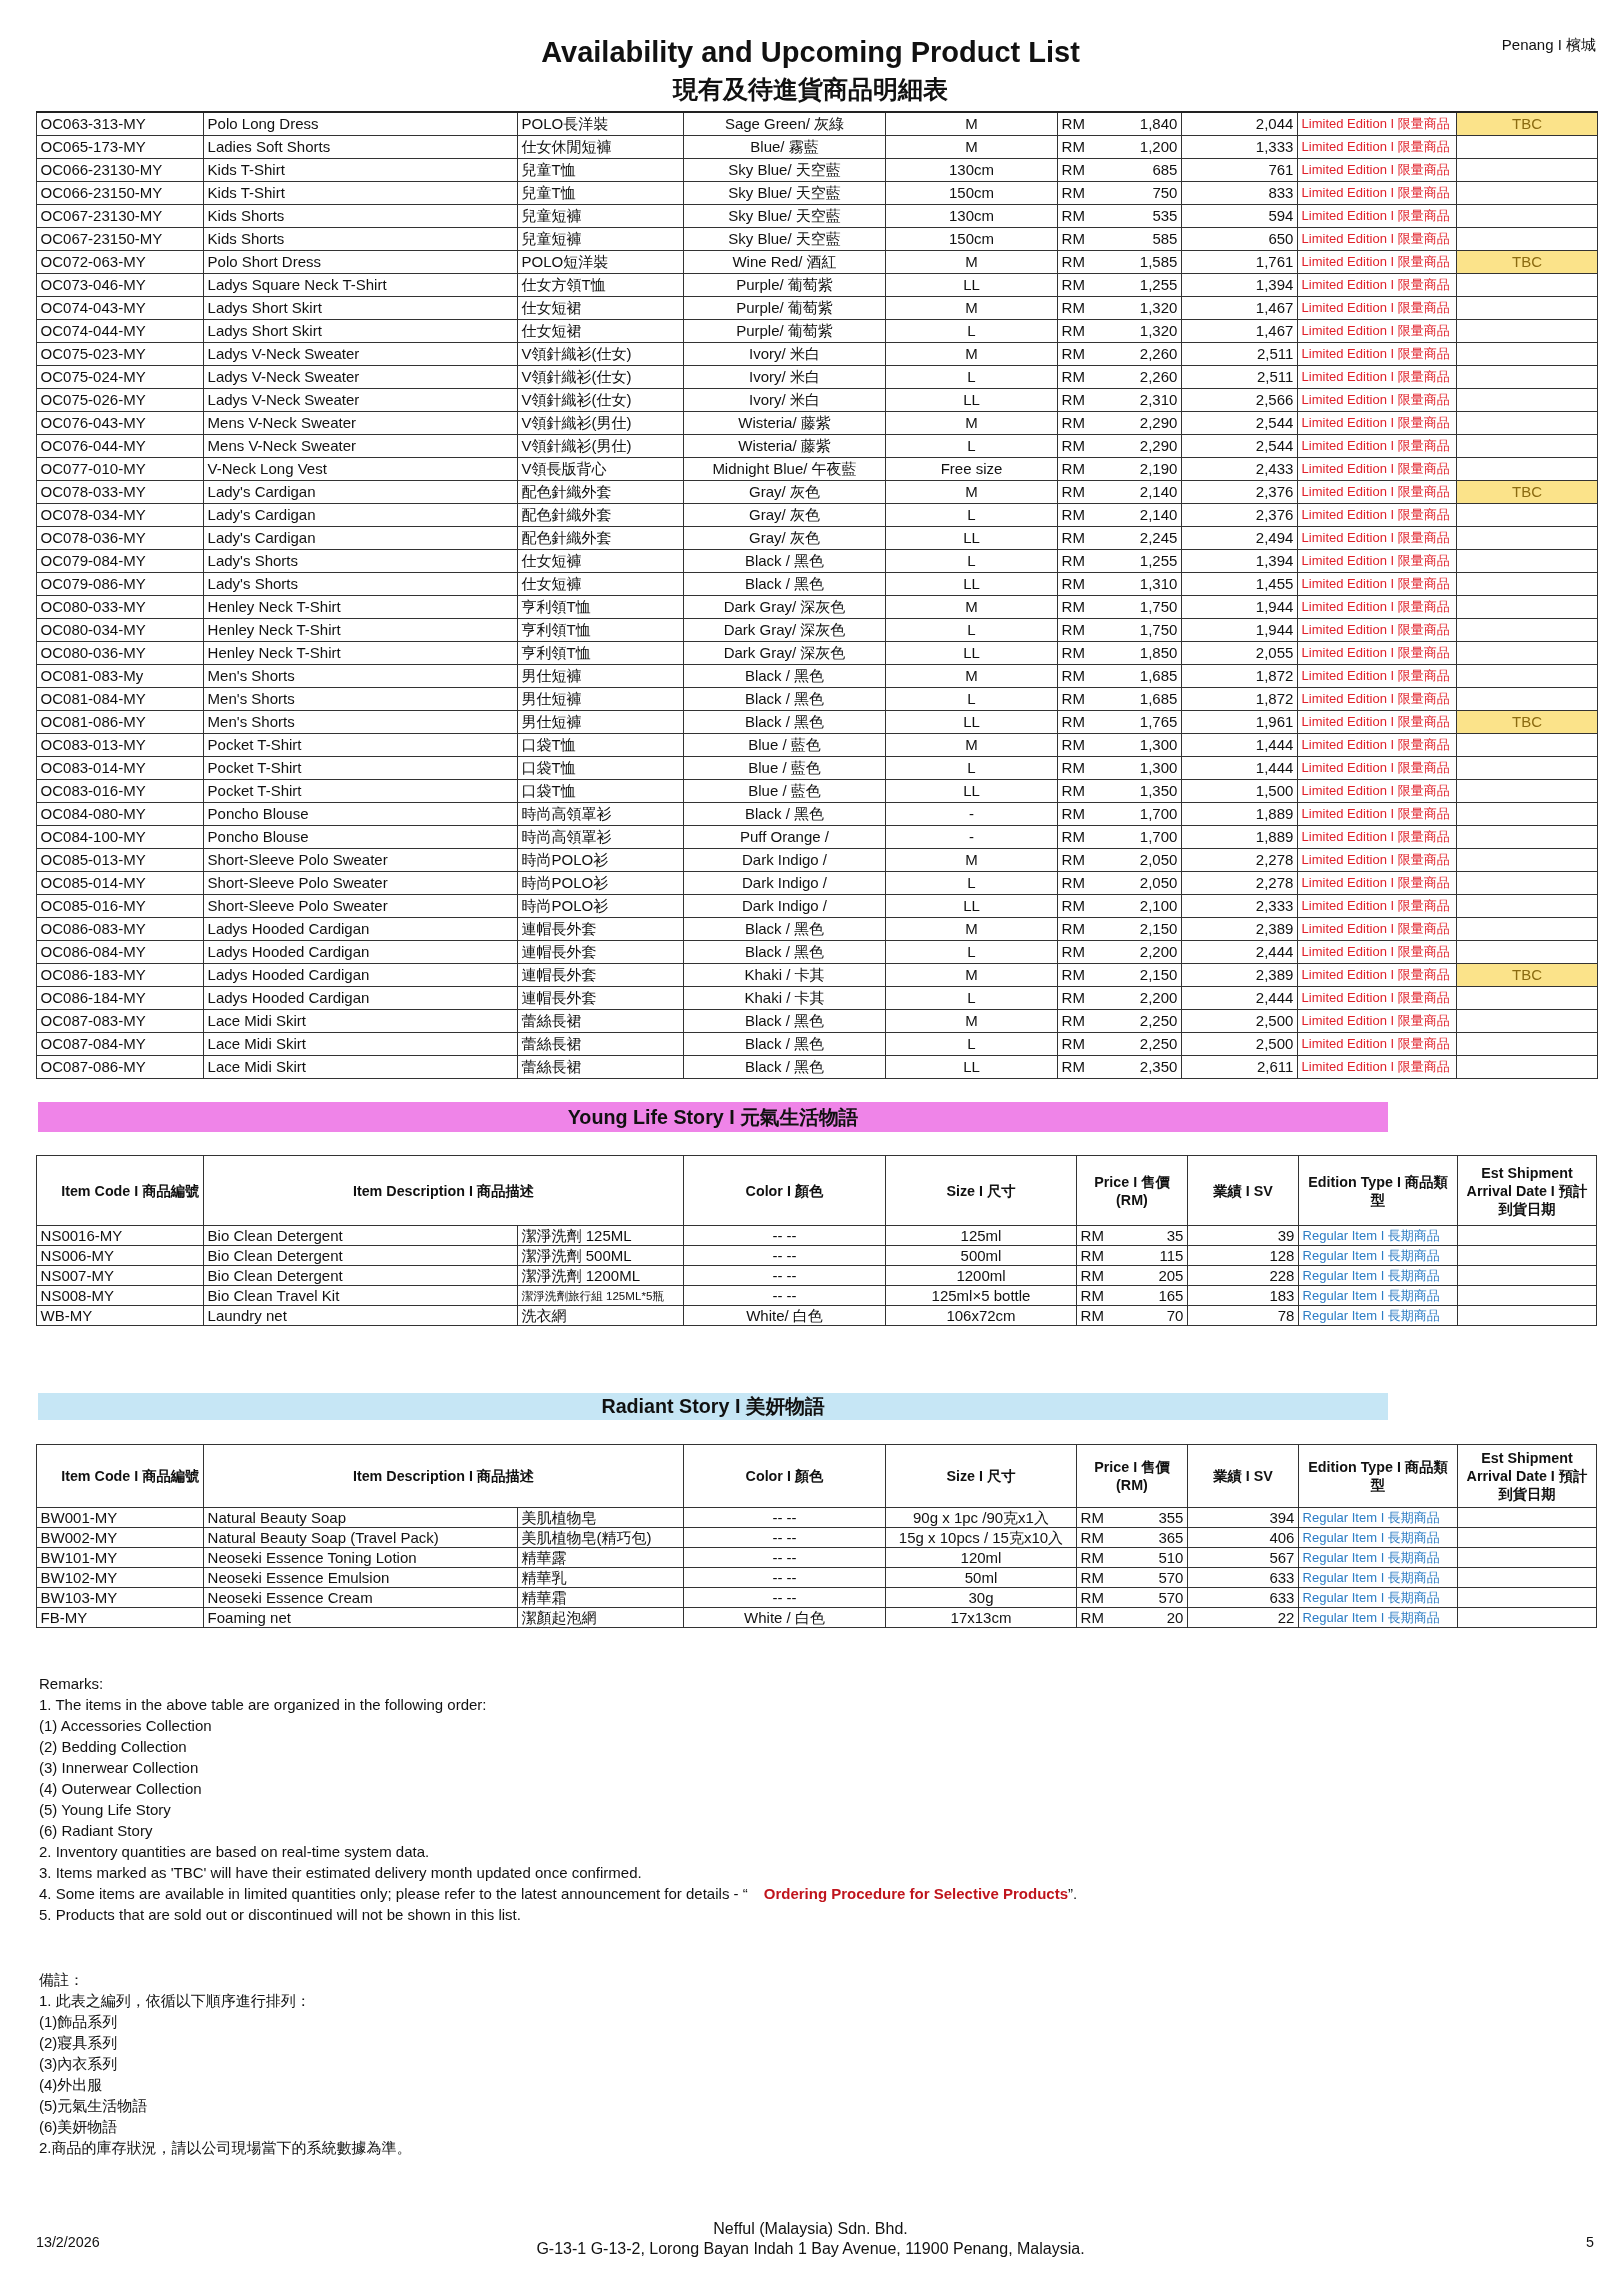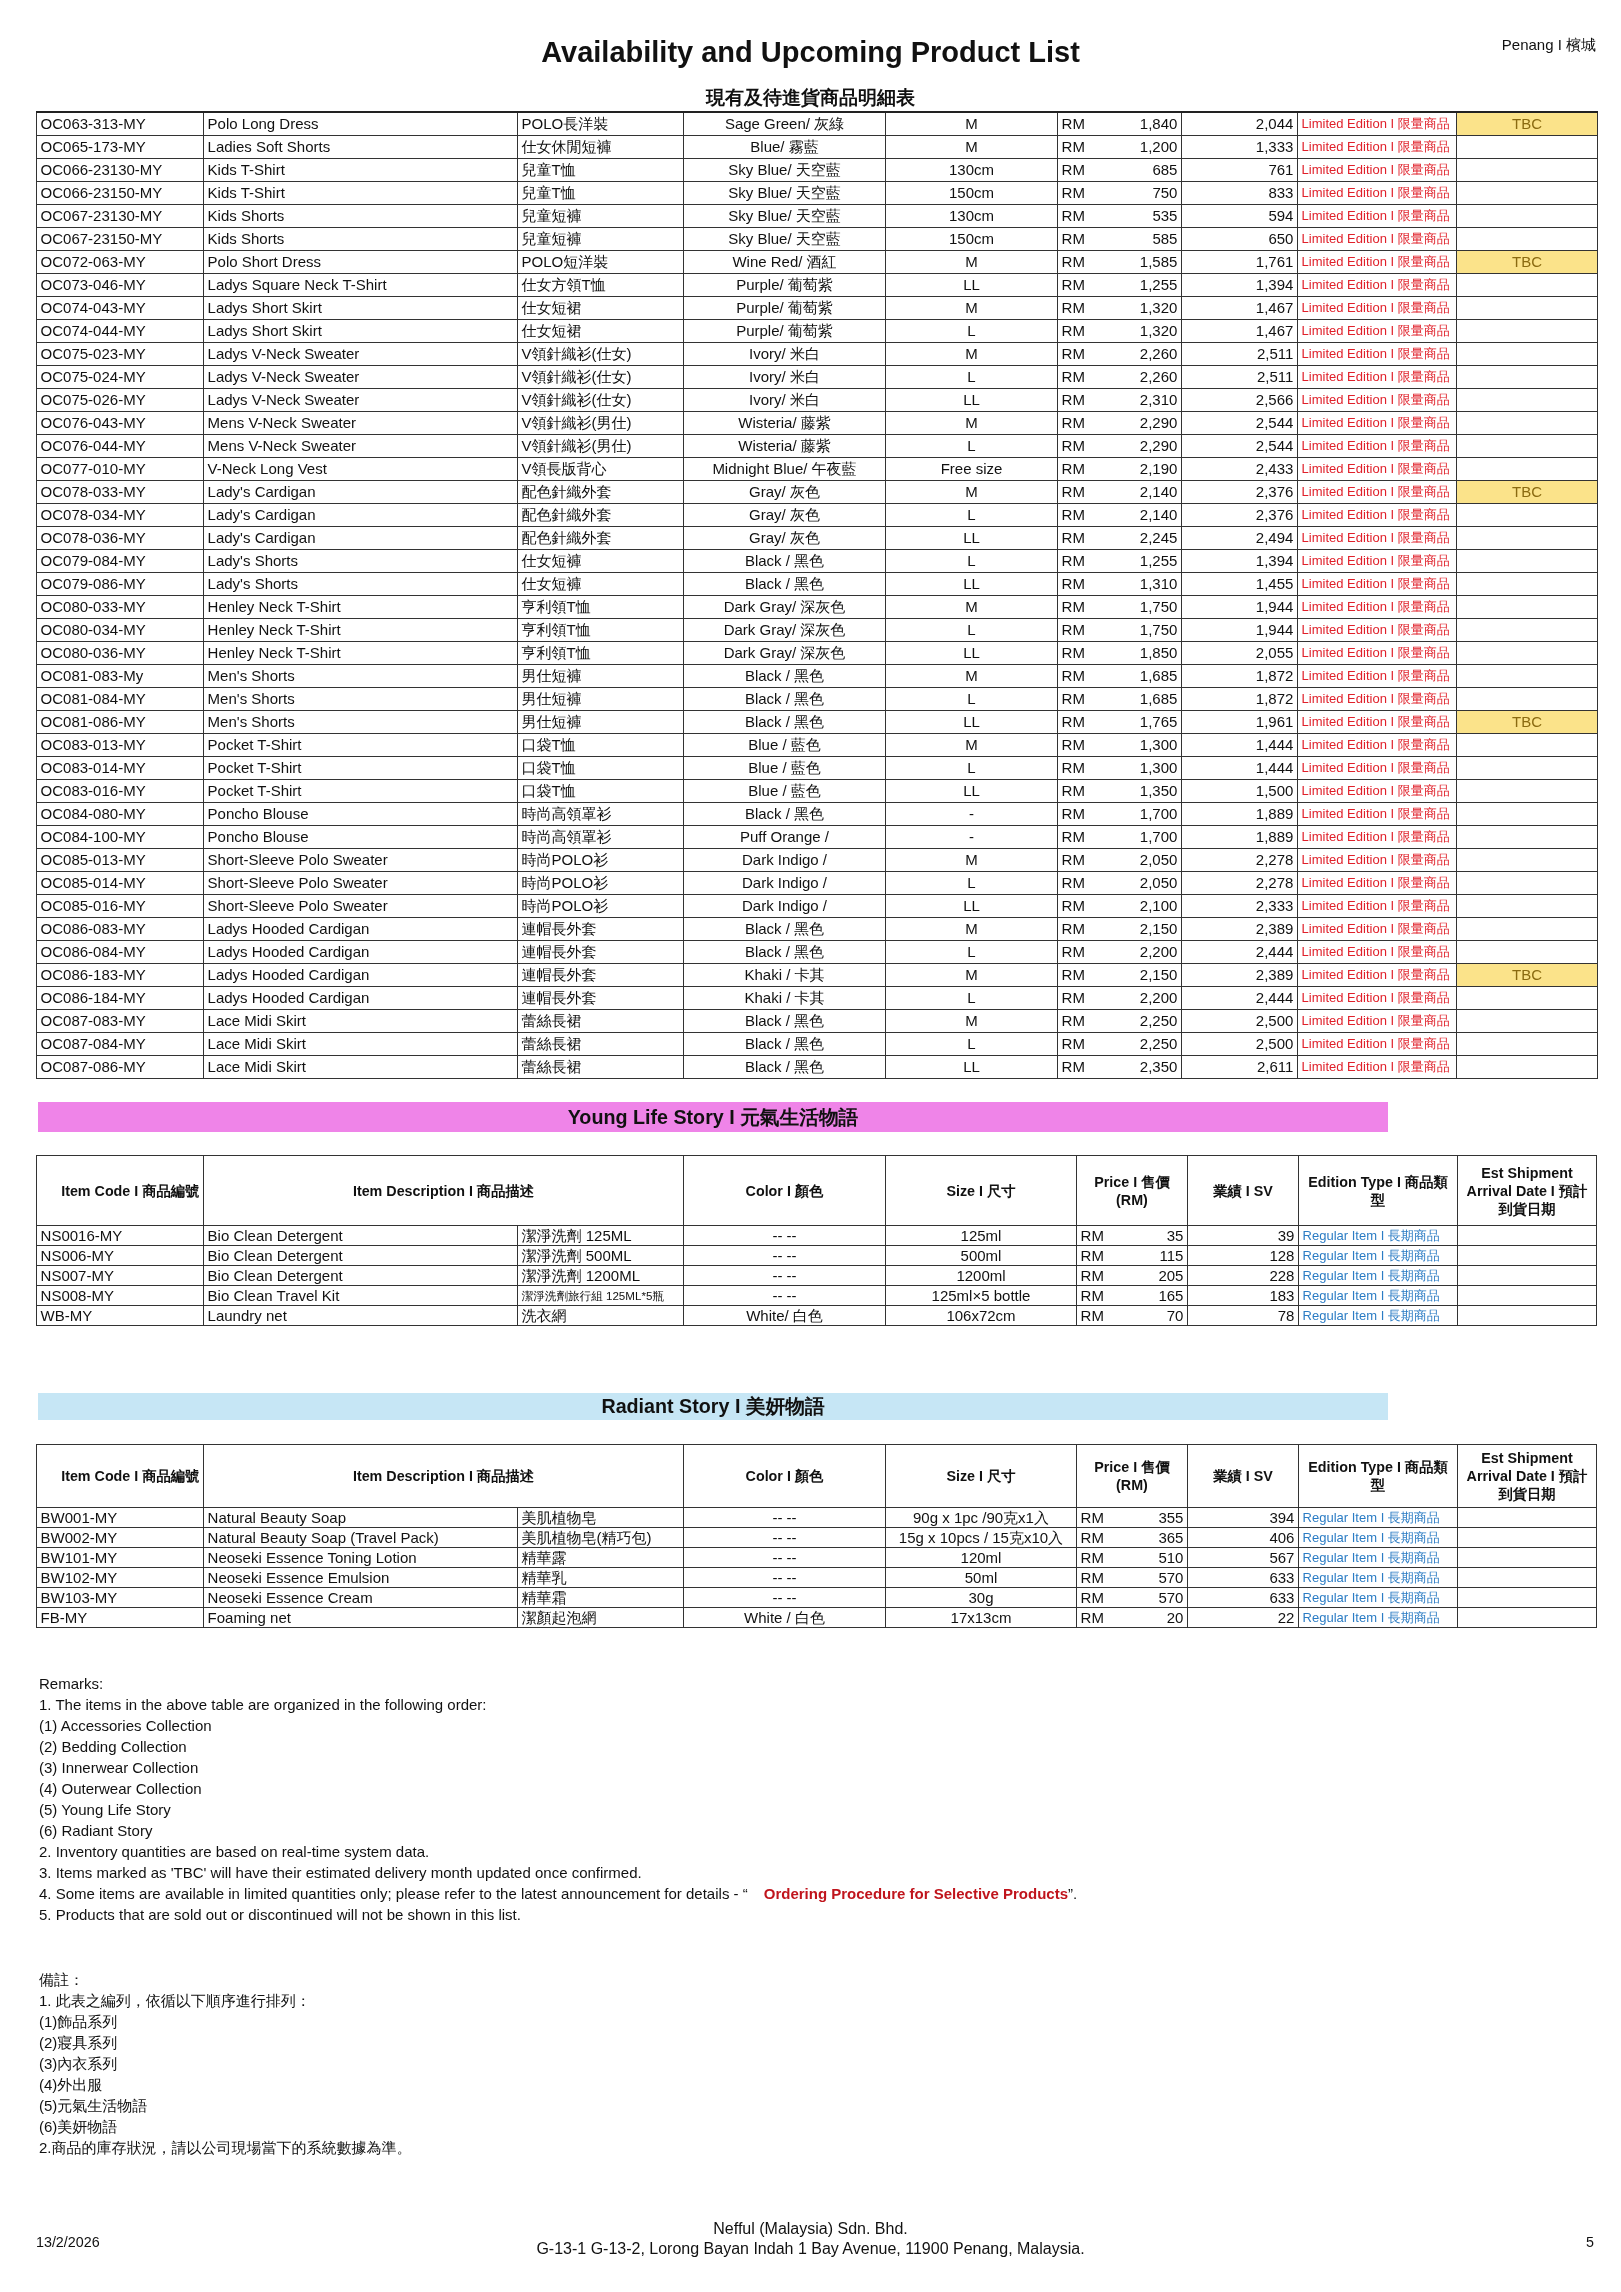--- a/index.html
+++ b/index.html
@@ -1,19 +1,19 @@
 <!DOCTYPE html>
 <html style="font-size:14.3px"><head>
 <meta charset="utf-8">
 <style>
   html, body { margin: 0; padding: 0; background: #ffffff; }
   body { width: 1621px; height: 2293px; position: relative; font-family: "Liberation Sans", "DejaVu Sans", sans-serif; color: #111; overflow: hidden; }
   .abs { position: absolute; }
   .title1 { left: 0; width: 1621px; top: 36px; text-align: center; font-size: 29px; font-weight: bold; letter-spacing: 0px; }
-  .title2 { left: 0; width: 1621px; top: 85px; text-align: center; font-size: 19px; font-weight: bold; }
+  .title2 { left: 0; width: 1621px; top: 73px; text-align: center; font-size: 25px; font-weight: bold; }
   .region { right: 25px; top: 36px; font-size: 15px; }
 
   table { border-collapse: collapse; table-layout: fixed; }
   .main { position: absolute; left: 36px; top: 111px; width: 1560px; border-top: 2.7px solid #222; }
   .main td { border: 1.3px solid #333; height: 22px; padding: 0 3.6px; font-size: 15px; white-space: nowrap; overflow: hidden; line-height: 21.5px; }
   .c { text-align: center; }
   .r { text-align: right; }
   .le { color: #e0202a; font-size: 13px !important; }
   .ri { color: #2b7cc4; font-size: 13px !important; }
   .tbc { background: #fbe38a; color: #8a6a10; text-align: center; }

